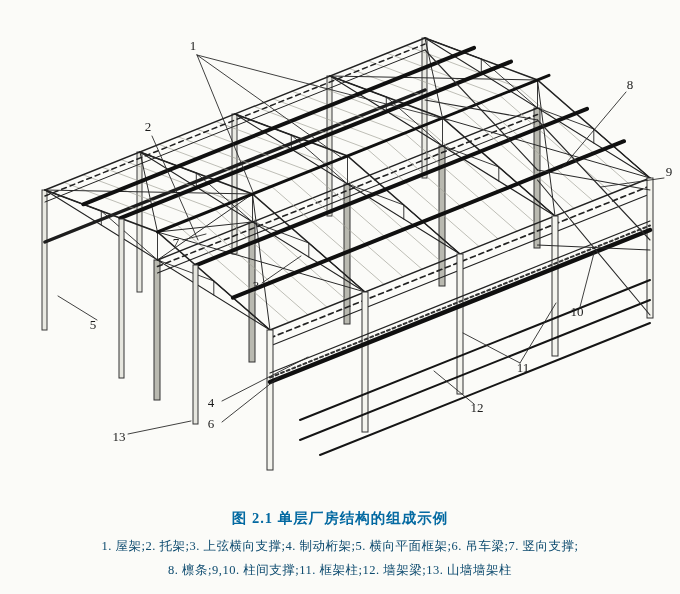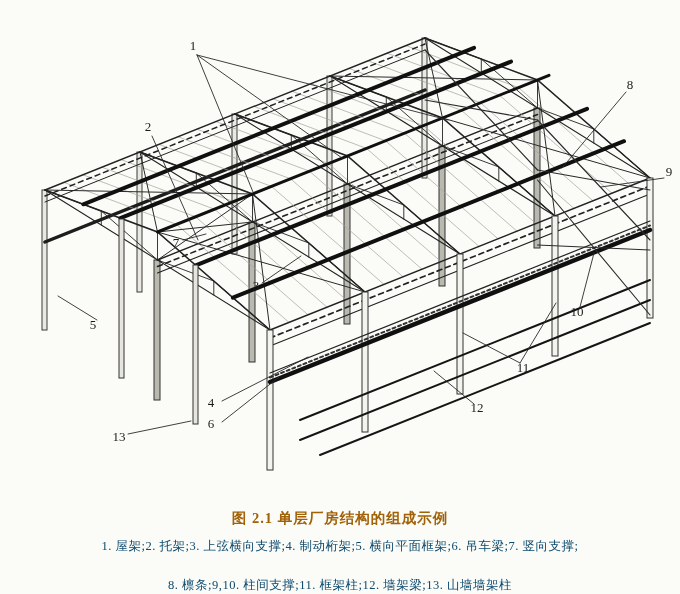--- a/index.html
+++ b/index.html
@@ -8,29 +8,29 @@
     width:680px;height:594px;
     background:#fbfbf8;
     font-family:"Liberation Serif","DejaVu Serif",serif;
     color:#1f1f1f;
     overflow:hidden;
   }
   .drawing{position:absolute;left:0;top:0;}
   .caption{
     position:absolute;left:0;top:509px;width:100%;
     text-align:center;font-size:14.5px;font-weight:600;
-    letter-spacing:1px;color:#a16207;
+    letter-spacing:1px;color:#0369a1;
   }
   .legend{
     position:absolute;left:0;width:100%;
     text-align:center;font-size:12.5px;color:#0c4a6e;
     letter-spacing:0.5px;
   }
   .legend.l1{top:538px;}
-  .legend.l2{top:562px;margin-top:15px;}
+  .legend.l2{top:562px;}
   svg line, svg polyline, svg path{stroke-linecap:round;}
 </style>
 </head>
 <body>
 
 <div class="page">
 
   <svg class="drawing" width="680" height="505" viewBox="0 0 680 505">
 
     <g stroke="#3a3a3a" stroke-width="1">

